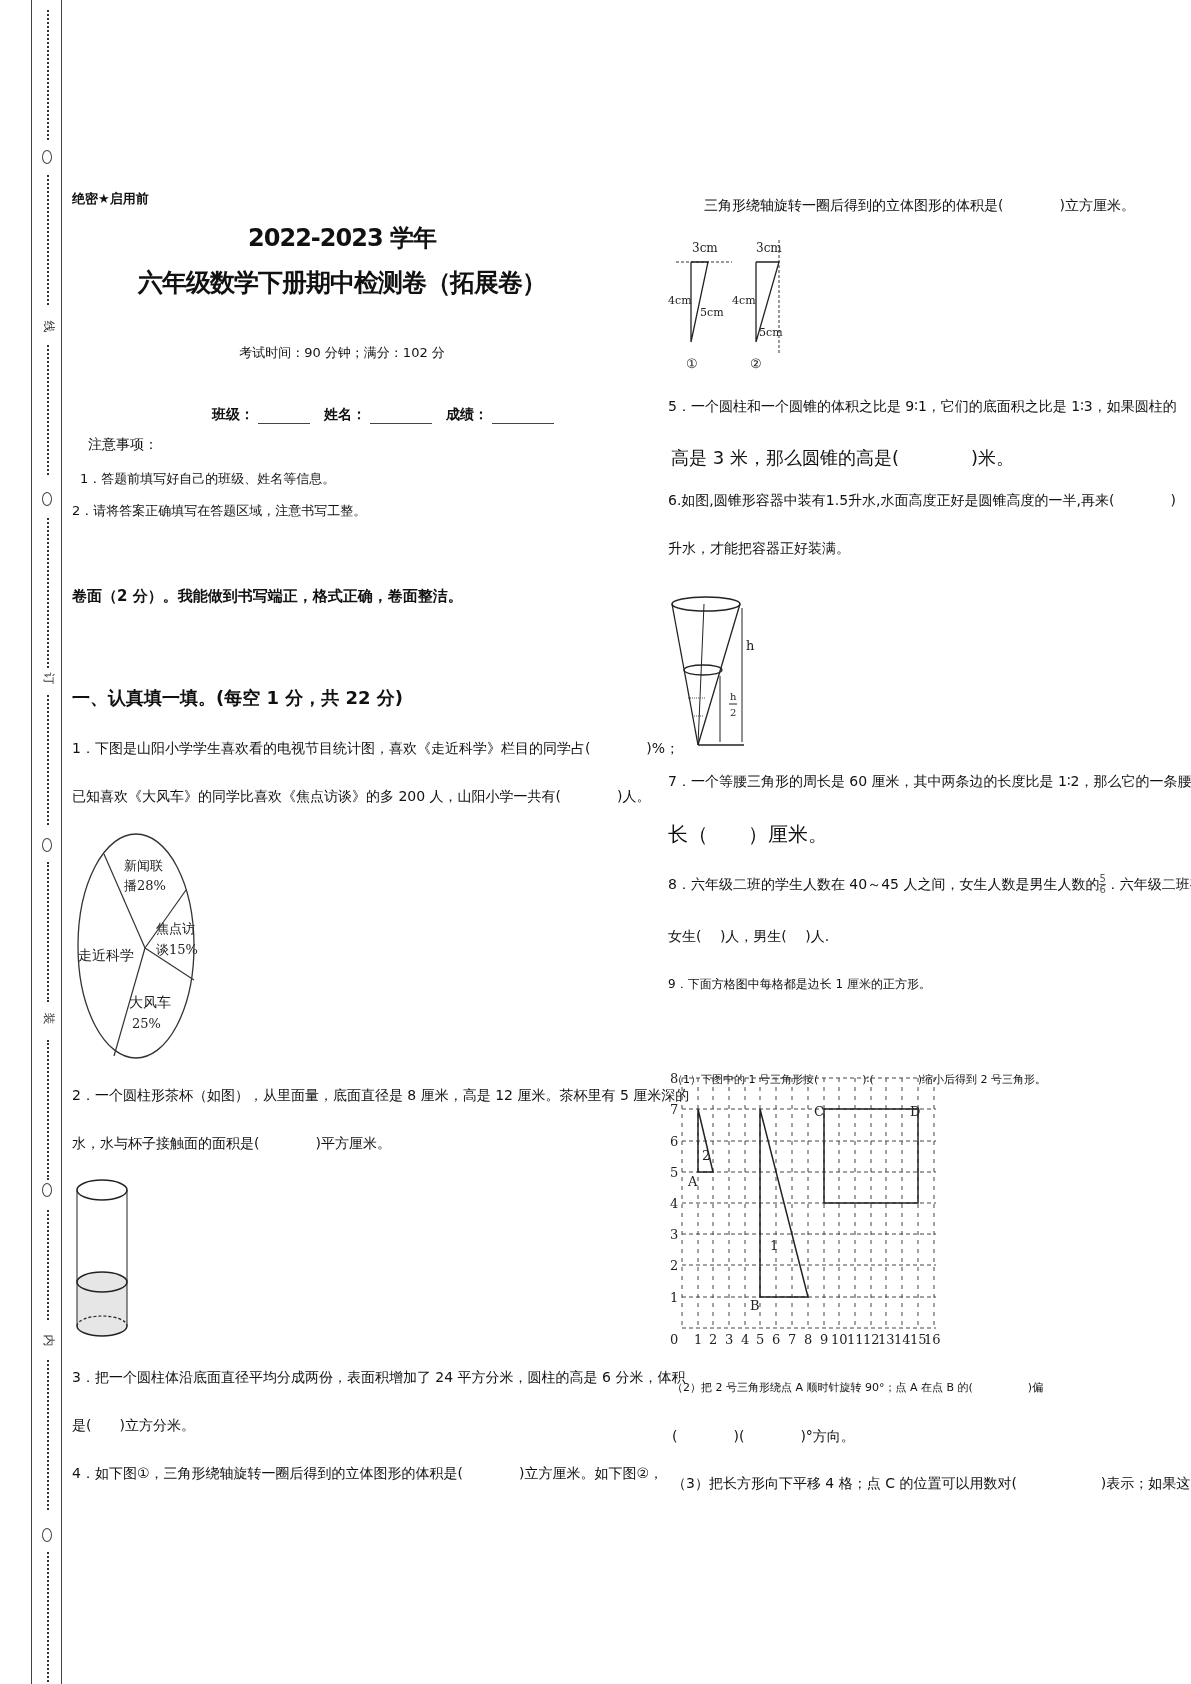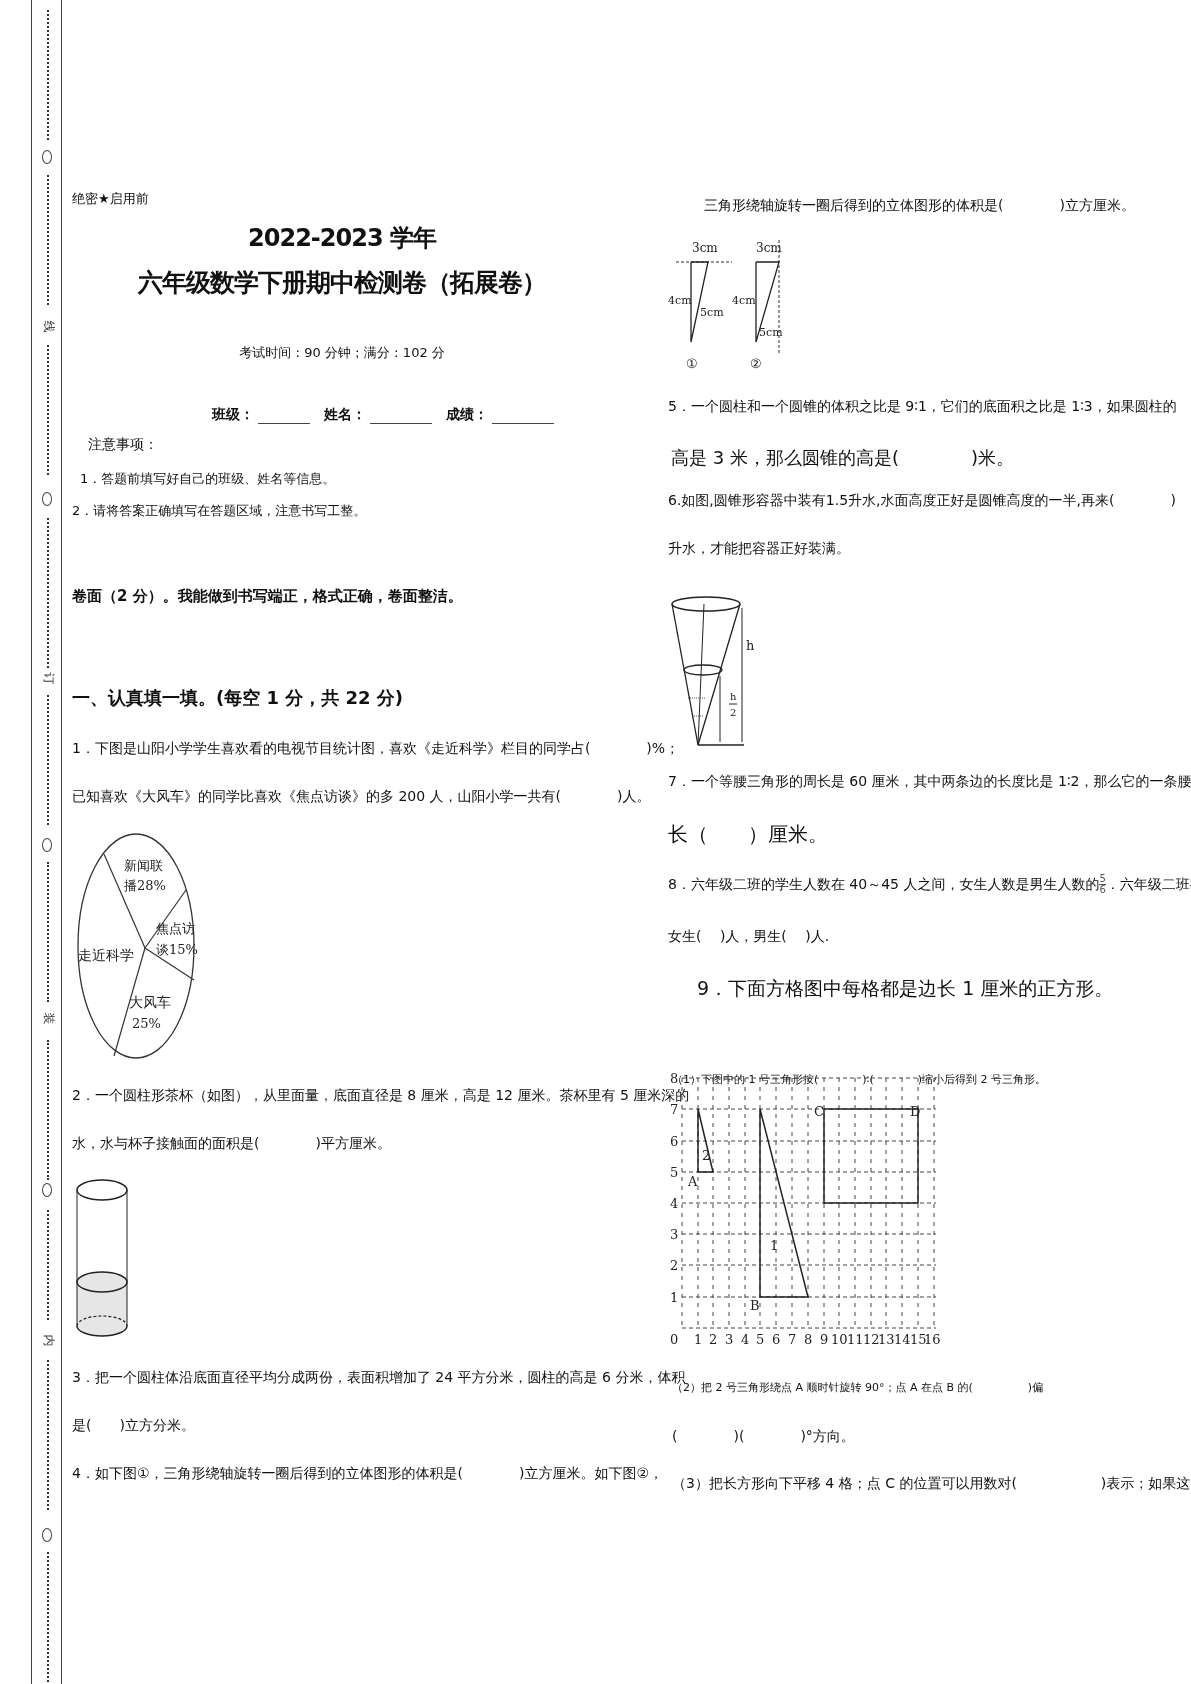--- a/index.html
+++ b/index.html
@@ -6,21 +6,21 @@
     html, body { width: 1191px; height: 1684px; background: #ffffff; overflow: hidden; }
     body { position: relative; font-family: "DejaVu Sans", "Liberation Sans", sans-serif; color: #111; }
 
     .margin-strip { position: absolute; left: 0; top: 0; width: 62px; height: 1684px; }
     .margin-line { position: absolute; left: 31px; top: 0; width: 1px; height: 1684px; background: #444; }
     .margin-line.right { left: 61px; }
     .margin-mark { position: absolute; left: 40px; width: 16px; text-align: center; font-size: 12px; color: #333; transform: rotate(90deg); }
     .dot-col { position: absolute; left: 47px; width: 3px; border-left: 2px dotted #333; }
     .circle-mark { position: absolute; left: 42px; width: 10px; height: 14px; border: 1px solid #444; border-radius: 50%; }
 
-    .secret { position: absolute; left: 72px; top: 190px; font-size: 13px; font-weight: normal; }
+    .secret { position: absolute; left: 72px; top: 190px; font-size: 13px; font-weight: bold; }
     .title-year { position: absolute; left: 62px; width: 560px; top: 222px; text-align: center; font-size: 24px; font-weight: bold; letter-spacing: -1px; }
     .title-main { position: absolute; left: 62px; width: 560px; top: 266px; text-align: center; font-size: 25px; font-weight: bold; letter-spacing: -1px; }
     .exam-info { position: absolute; left: 62px; width: 560px; top: 344px; text-align: center; font-size: 13px; }
     .fill-row { position: absolute; left: 212px; top: 406px; font-size: 14px; font-weight: bold; display: flex; gap: 14px; }
     .fill-row .blank { display: inline-block; border-bottom: 1px solid #444; height: 14px; vertical-align: bottom; margin-left: 4px; }
     .notes-title { position: absolute; left: 88px; top: 436px; font-size: 14px; font-weight: normal; }
     .note { position: absolute; left: 72px; font-size: 13px; }
     .neat { position: absolute; left: 72px; top: 587px; font-size: 15px; font-weight: bold; }
     .section-h { position: absolute; left: 72px; top: 686px; font-size: 18px; font-weight: bold; }
 
@@ -151,21 +151,21 @@
 
 <div class="q" style="left:668px;top:773px;font-size:14px;">7．一个等腰三角形的周长是 60 厘米，其中两条边的长度比是 1∶2，那么它的一条腰</div>
 <div class="q" style="left:668px;top:821px;font-size:20px;">长（　　）厘米。</div>
 <div class="q" style="left:668px;top:874px;font-size:14px;">
   <span>8．六年级二班的学生人数在 40～45 人之间，女生人数是男生人数的</span><span class="frac">
       <span>5</span>
       <span style="border-top:1px solid #555;">6</span>
     </span><span>．六年级二班有</span>
 </div>
 <div class="q" style="left:668px;top:928px;font-size:14px;">女生(　 )人，男生(　 )人.</div>
-<div class="q" style="left:668px;top:976px;font-size:19px;margin-left:29px;">9．下面方格图中每格都是边长 1 厘米的正方形。</div>
+<div class="q" style="left:668px;top:976px;font-size:12px;">9．下面方格图中每格都是边长 1 厘米的正方形。</div>
 <div class="q" style="left:672px;top:1072px;font-size:11px;text-align:center;">（1）下图中的 1 号三角形按(　　　　)∶(　　　　)缩小后得到 2 号三角形。</div>
 
 <svg style="position:absolute;left:668px;top:1070px;" width="272" height="280" viewBox="0 0 272 280">
   <g stroke="#444" stroke-width="1" stroke-dasharray="4,3">
     <line x1="14" y1="8" x2="268" y2="8"></line>
     <line x1="14" y1="39" x2="268" y2="39"></line>
     <line x1="14" y1="71" x2="268" y2="71"></line>
     <line x1="14" y1="102" x2="268" y2="102"></line>
     <line x1="14" y1="133" x2="268" y2="133"></line>
     <line x1="14" y1="164" x2="268" y2="164"></line>

